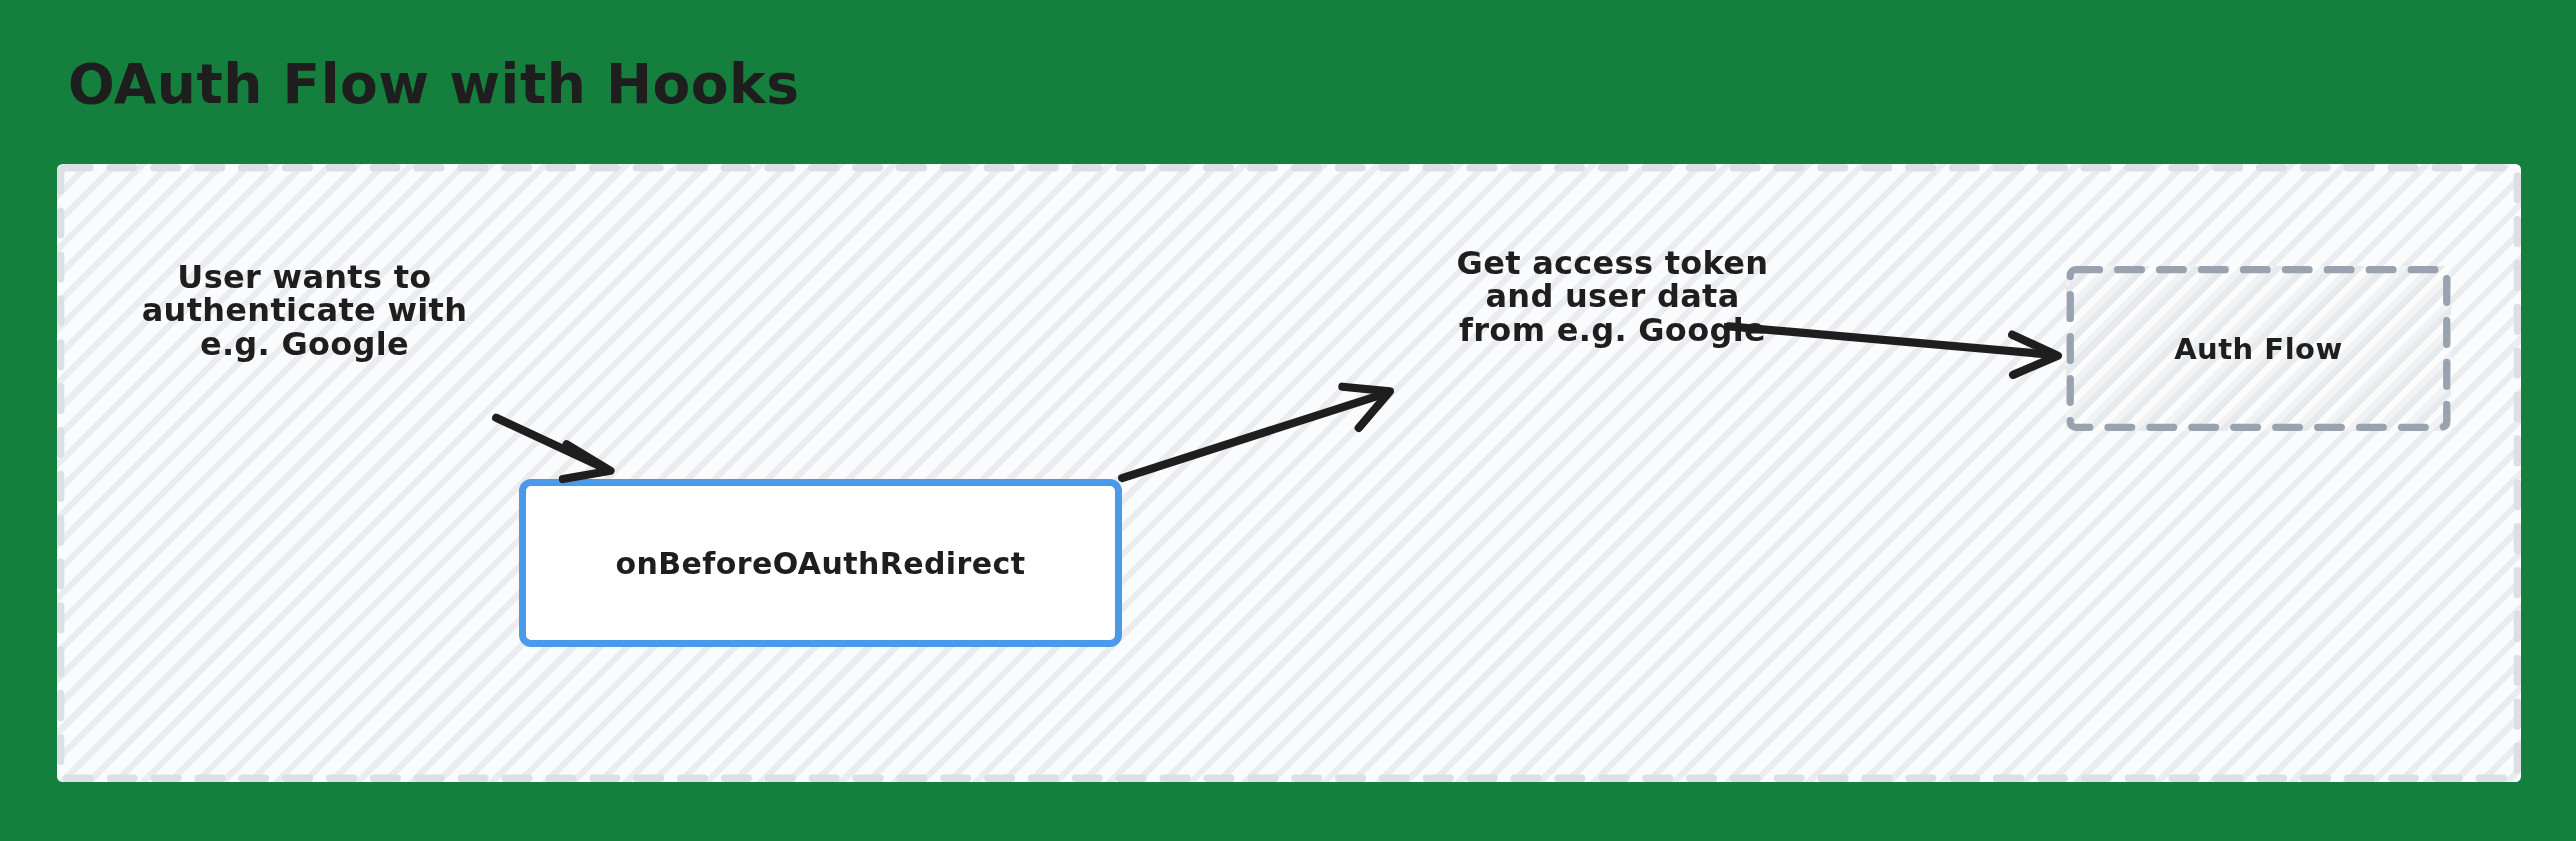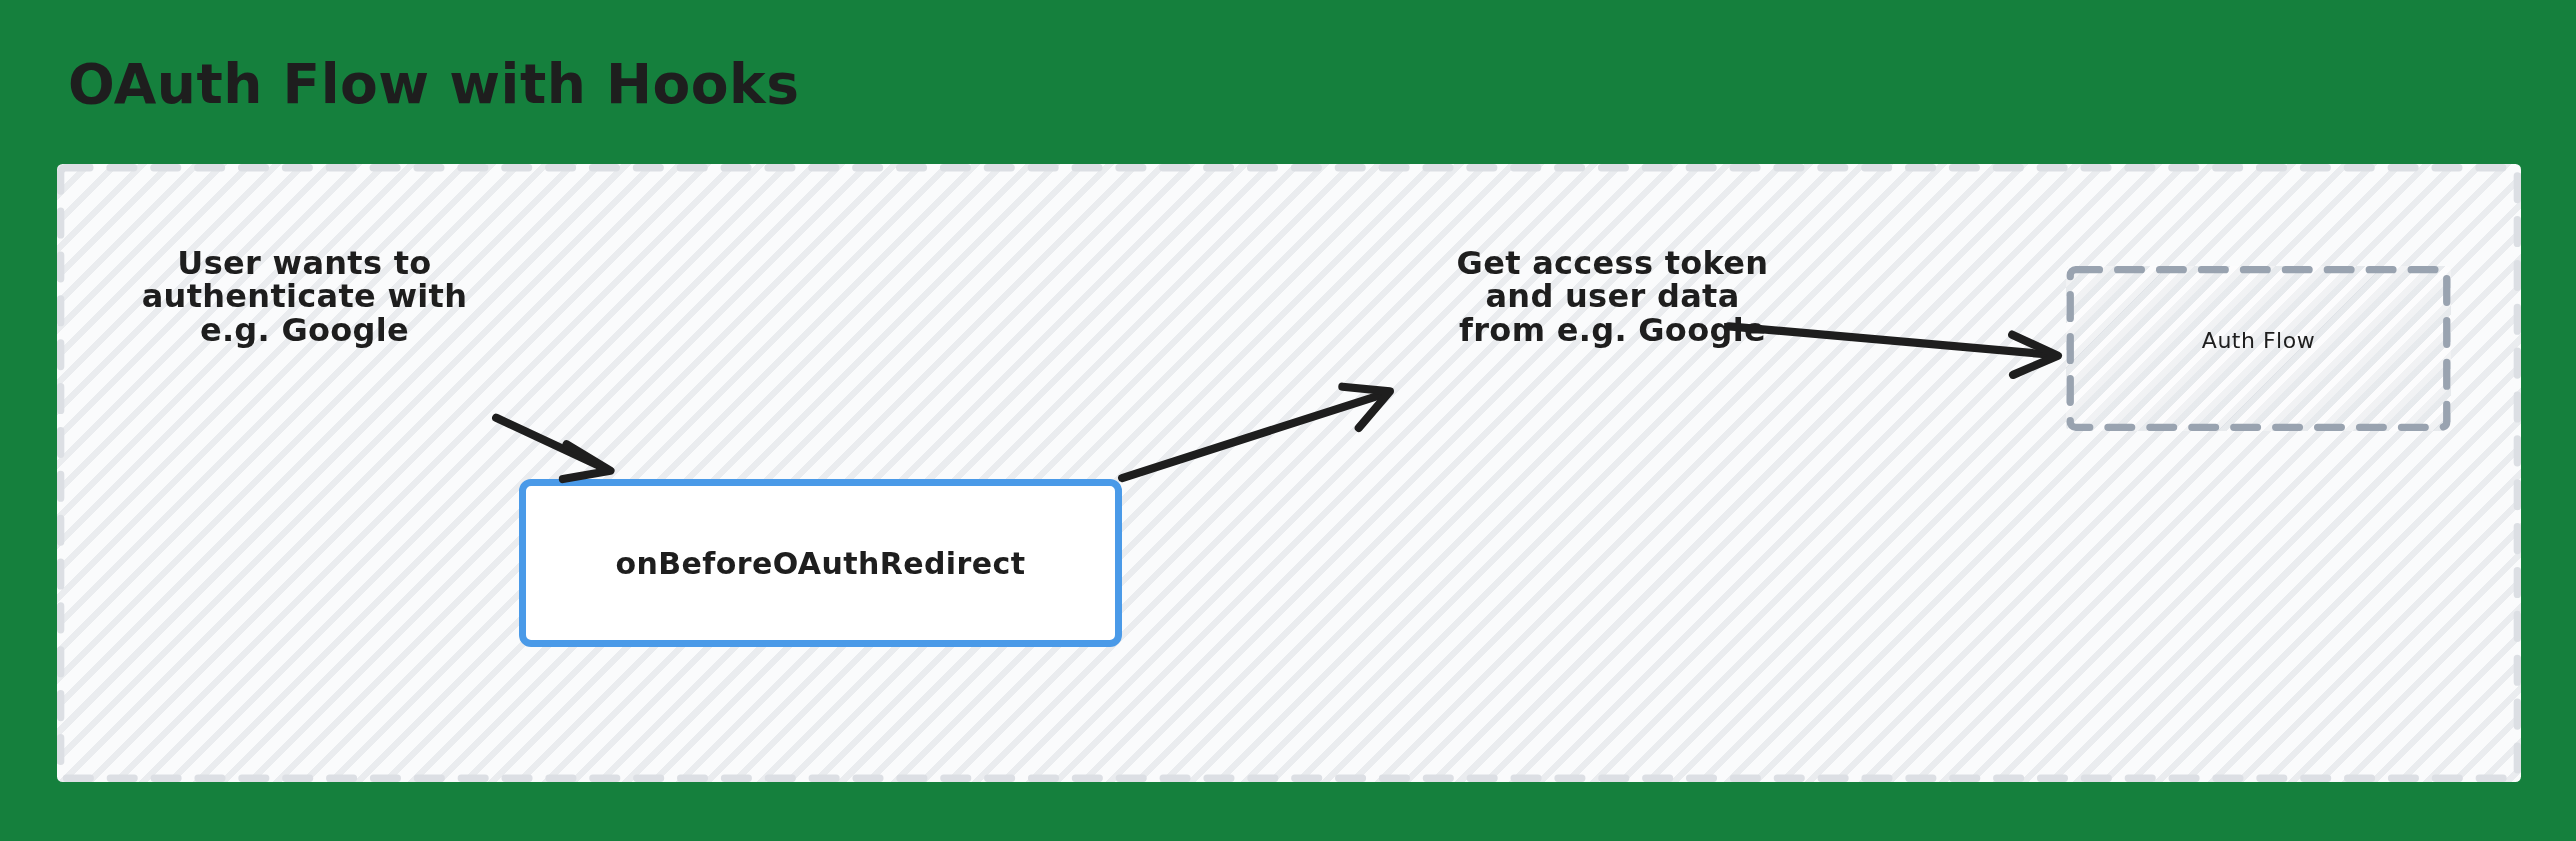--- a/index.html
+++ b/index.html
@@ -92,29 +92,29 @@
     position: absolute;
     left: 2066px;
     top: 266px;
     width: 385px;
     height: 165px;
     pointer-events: none;
   }
   #authflow-label {
     position: absolute;
     left: 2066px;
-    top: 258px;
+    top: 266px;
     width: 385px;
     height: 165px;
     display: flex;
     align-items: center;
     justify-content: center;
     font-family: "DejaVu Sans", sans-serif;
-    font-size: 22px;
-    font-weight: 400;
+    font-size: 29px;
+    font-weight: 700;
     color: #1e1e1e;
     letter-spacing: 0.5px;
     white-space: nowrap;
   }
 
   
   #hook-node {
     position: absolute;
     left: 519px;
     top: 479px;
@@ -144,21 +144,21 @@
     font-size: 32px;
     font-weight: 700;
     color: #1e1e1e;
     line-height: 1.04;
     text-align: center;
     letter-spacing: 0.3px;
     white-space: pre;
   }
   #text-user {
     left: 99px;
-    top: 247px;
+    top: 261px;
     width: 411px;
   }
   #text-token {
     left: 1407px;
     top: 247px;
     width: 411px;
   }
 
   
   #arrows {

